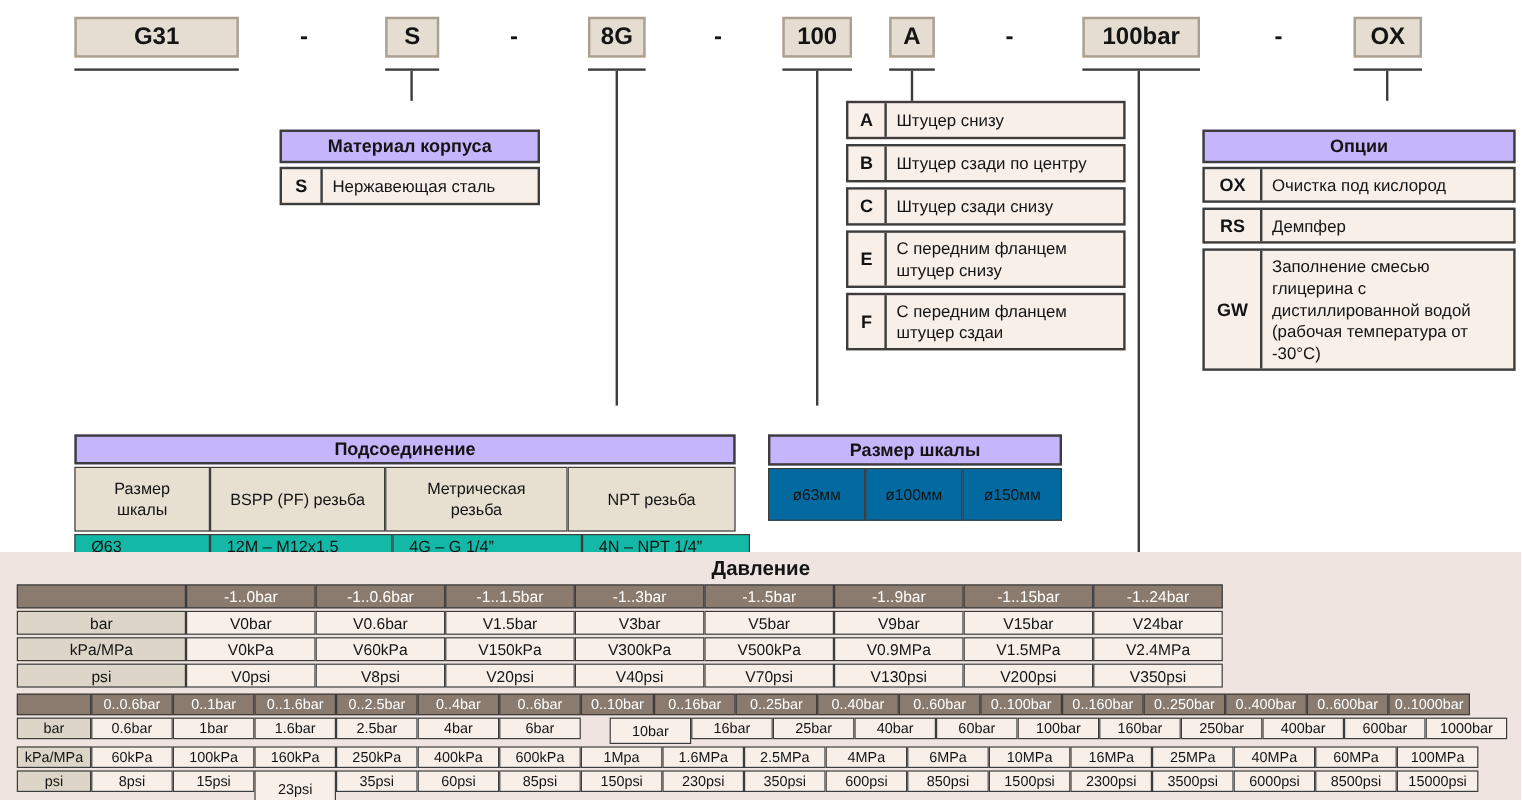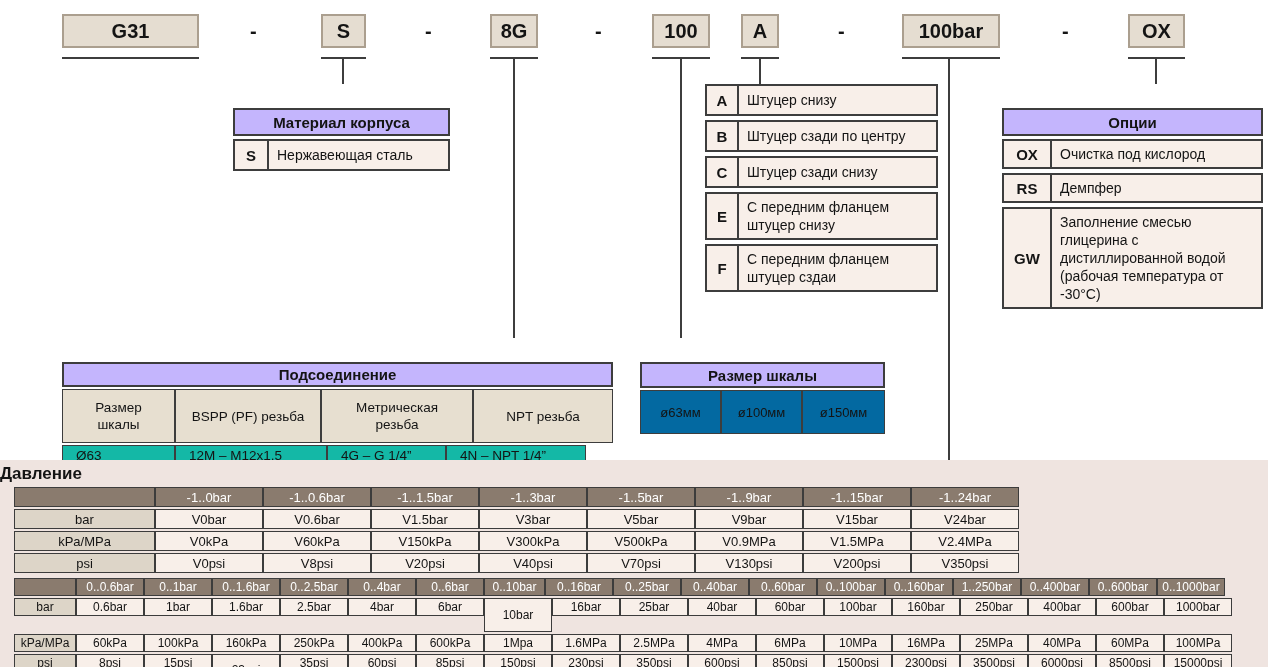--- a/index.html
+++ b/index.html
@@ -33,21 +33,21 @@
   .conn-head{background:#e7dfd0;border:1.5px solid #3d3d3d;box-sizing:border-box;height:54px;
              display:flex;align-items:center;justify-content:center;text-align:center;
              font-size:13.5px;line-height:17px;white-space:pre-line;flex:none;}
   .conn-cell{background:#14b8a6;border:1.5px solid #3d3d3d;box-sizing:border-box;height:20px;
              display:flex;align-items:center;padding-left:13px;font-size:13.5px;flex:none;}
   .dial-cell{background:#0369a1;border:1.5px solid #3d3d3d;box-sizing:border-box;height:44px;
              display:flex;align-items:center;justify-content:center;font-size:13px;flex:none;}
 
   
   .pressure-bg{position:absolute;left:0;top:460px;width:1268px;height:207px;background:#efe4e0;}
-  .p-title{position:absolute;left:0;top:4px;width:100%;text-align:left;
+  .p-title{position:absolute;left:0;top:4px;width:100%;text-align:center;
            font-weight:bold;font-size:17px;}
   .p-table{position:absolute;}
   .p-row{display:flex;}
   .p-row + .p-row{margin-top:2px;}
   .p-cell{background:#f8efe9;border:1.5px solid #3c3c3c;box-sizing:border-box;flex:none;
           display:flex;align-items:center;justify-content:center;}
   .p-cell.hdr{background:#8a7b6e;color:#ffffff;}
   .p-cell.lbl{background:#ddd5c8;}
 </style>
 </head>
@@ -114,21 +114,21 @@
         <div class="conn-head" style="width: 113px;">Размер
 шкалы</div>
         <div class="conn-head" style="width: 146px;">BSPP (PF) резьба</div>
         <div class="conn-head" style="width: 152px;">Метрическая
 резьба</div>
         <div class="conn-head" style="width: 140px;">NPT резьба</div>
       </div>
       <div class="trow">
         <div class="conn-cell" style="width: 113px;">Ø63</div>
         <div class="conn-cell" style="width: 152px;">12M – M12x1.5</div>
-        <div class="conn-cell" style="width: 119px;">4G – G 1/4”</div>
+        <div class="conn-cell" style="width: 158px;">4G – G 1/4”</div>
         <div class="conn-cell" style="width: 140px;">4N – NPT 1/4”</div>
       </div>
       <div class="trow">
         <div class="conn-cell" style="width: 113px;">Ø100-150</div>
         <div class="conn-cell" style="width: 152px;">20M – M20x1.5</div>
         <div class="conn-cell" style="width: 146px;">8G – G 1/2”</div>
         <div class="conn-cell" style="width: 140px;">8N – NPT 1/2”</div>
       </div>
     </div>
 
@@ -198,34 +198,34 @@
           <div class="p-cell hdr" style="width: 68px; height: 18px;">0..2.5bar</div>
           <div class="p-cell hdr" style="width: 68px; height: 18px;">0..4bar</div>
           <div class="p-cell hdr" style="width: 68px; height: 18px;">0..6bar</div>
           <div class="p-cell hdr" style="width: 61px; height: 18px;">0..10bar</div>
           <div class="p-cell hdr" style="width: 68px; height: 18px;">0..16bar</div>
           <div class="p-cell hdr" style="width: 68px; height: 18px;">0..25bar</div>
           <div class="p-cell hdr" style="width: 68px; height: 18px;">0..40bar</div>
           <div class="p-cell hdr" style="width: 68px; height: 18px;">0..60bar</div>
           <div class="p-cell hdr" style="width: 68px; height: 18px;">0..100bar</div>
           <div class="p-cell hdr" style="width: 68px; height: 18px;">0..160bar</div>
-          <div class="p-cell hdr" style="width: 68px; height: 18px;">1..250bar</div>
+          <div class="p-cell hdr" style="width: 68px; height: 18px;">0..250bar</div>
           <div class="p-cell hdr" style="width: 68px; height: 18px;">0..400bar</div>
           <div class="p-cell hdr" style="width: 68px; height: 18px;">0..600bar</div>
           <div class="p-cell hdr" style="width: 68px; height: 18px;">0..1000bar</div>
         </div>
         <div class="p-row">
           <div class="p-cell lbl" style="width: 62px; height: 18px;">bar</div>
           <div class="p-cell" style="width: 68px; height: 18px;">0.6bar</div>
           <div class="p-cell" style="width: 68px; height: 18px;">1bar</div>
           <div class="p-cell" style="width: 68px; height: 18px;">1.6bar</div>
           <div class="p-cell" style="width: 68px; height: 18px;">2.5bar</div>
           <div class="p-cell" style="width: 68px; height: 18px;">4bar</div>
           <div class="p-cell" style="width: 68px; height: 18px;">6bar</div>
-          <div class="p-cell" style="width: 68px; height: 34px;">10bar</div>
+          <div class="p-cell" style="width: 68px; height: 22px; margin-left: 24px;">10bar</div>
           <div class="p-cell" style="width: 68px; height: 18px;">16bar</div>
           <div class="p-cell" style="width: 68px; height: 18px;">25bar</div>
           <div class="p-cell" style="width: 68px; height: 18px;">40bar</div>
           <div class="p-cell" style="width: 68px; height: 18px;">60bar</div>
           <div class="p-cell" style="width: 68px; height: 18px;">100bar</div>
           <div class="p-cell" style="width: 68px; height: 18px;">160bar</div>
           <div class="p-cell" style="width: 68px; height: 18px;">250bar</div>
           <div class="p-cell" style="width: 68px; height: 18px;">400bar</div>
           <div class="p-cell" style="width: 68px; height: 18px;">600bar</div>
           <div class="p-cell" style="width: 68px; height: 18px;">1000bar</div>

